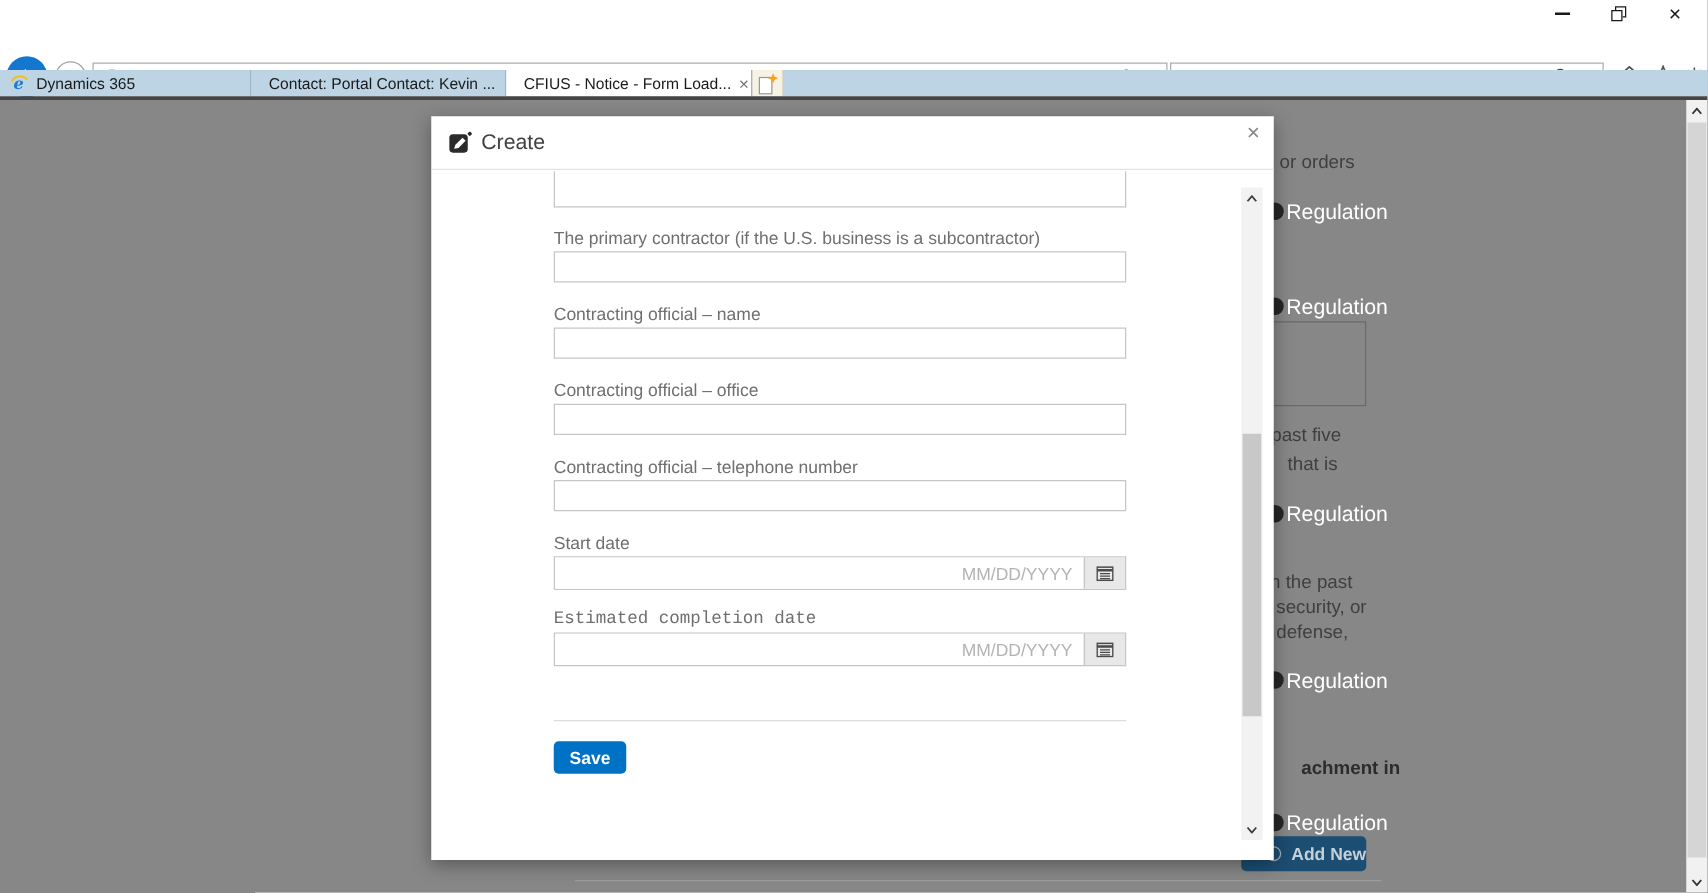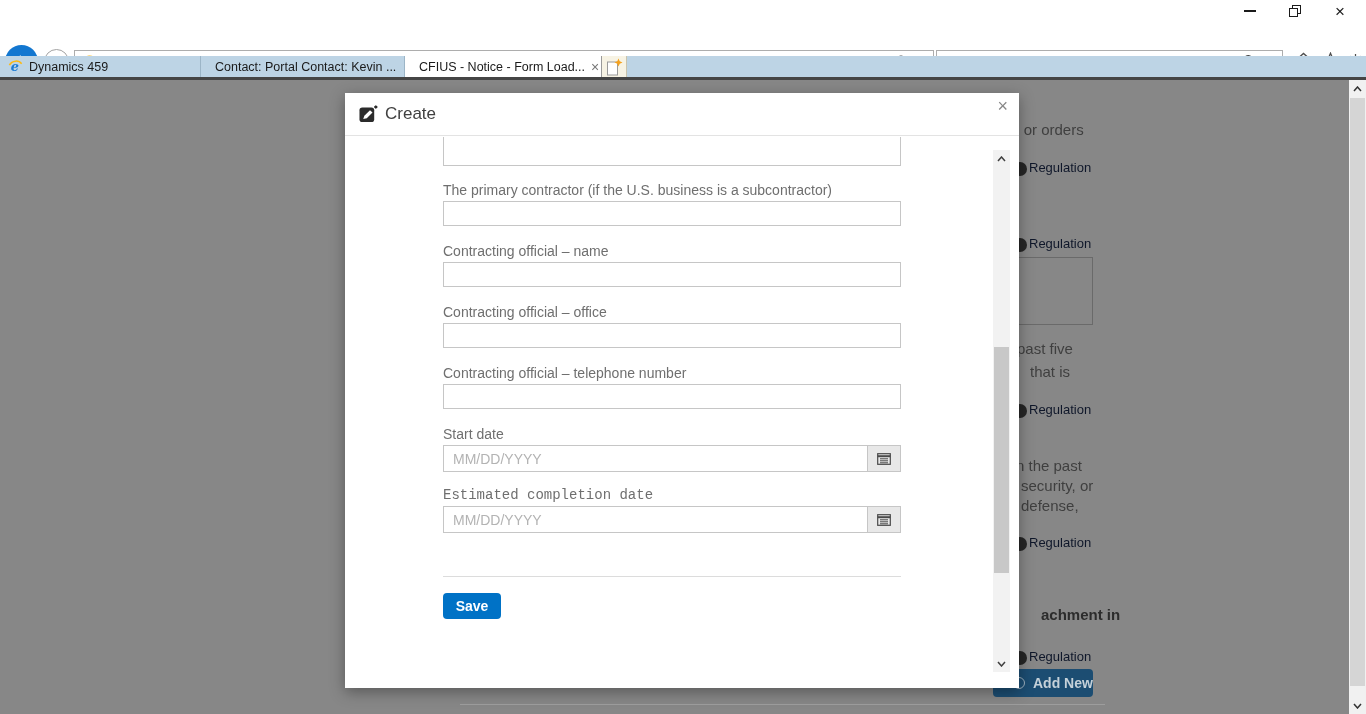--- a/index.html
+++ b/index.html
@@ -40,42 +40,42 @@
   .tab-close { margin-left:auto; color:#777; font-size:14px; line-height:1; }
   .newtab { width:25px; background:#f7f3e4; border-right:1px solid #c9c4ad; display:flex; align-items:center; justify-content:center; }
   .tab-filler { flex:1; background:#bdd4e5; }
   .chrome-strip { left:0; top:77px; width:1366px; height:3px; background:#454545; }
 
   
   .page { left:0; top:80px; width:1366px; height:634px; background:#878787; overflow:hidden; }
   .frag { position:absolute; font-size:15px; color:#3f3f3f; white-space:nowrap; }
   .frag-bold { font-weight:bold; color:#2c2c2c;margin-left:22px; }
   .reg-circle { position:absolute; width:14px; height:14px; border-radius:50%; background:#262626; }
-  .reg-link { position:absolute; font-size:13px; color:#0f172a; text-decoration:none; white-space:nowrap; }
+  .reg-link { position:absolute; font-size:17px; color:#ffffff; text-decoration:none; white-space:nowrap; }
   .bg-box { position:absolute; border:1px solid #6a6a6a; background:transparent; }
   .addnew-btn { position:absolute; left:993px; top:589px; width:100px; height:28px; background:#1c4d72; border-radius:4px; display:flex; align-items:center; }
   .addnew-ico { position:absolute; left:20px; top:8px; width:12px; height:12px; border:1.5px solid #9db0bf; border-radius:50%; }
   .addnew-label { position:absolute; left:40px; top:6px; font-size:14px; font-weight:bold; color:#c5d1d9; }
   .bg-hr { position:absolute; left:460px; top:624px; width:645px; height:1px; background:#9d9d9d; }
 
   
   .vscroll { position:absolute; background:#f1f1f1; }
   .scroll-arrow { position:absolute; left:0; width:17px; height:17px; display:flex; align-items:center; justify-content:center; }
   .scroll-thumb { position:absolute; left:1px; width:15px; }
 
   
   .modal { left:345px; top:93px; width:674px; height:595px; background:#fff; box-shadow:0 4px 14px rgba(0,0,0,0.35); z-index:5;padding-left:40px; }
   .modal-header { position:absolute; left:0; top:0; width:674px; height:43px; border-bottom:1px solid #e3e3e3; }
   .modal-title { position:absolute; left:40px; top:11px; font-size:17px; color:#404040; }
   .modal-close { position:absolute; right:11px; top:4px; font-size:18px; color:#888; line-height:1; cursor:default; }
   .fld-label { position:absolute; left:98px; font-size:14px; color:#6f6f6f; white-space:nowrap; }
   .fld-input { position:absolute; left:98px; width:458px; height:25px; border:1px solid #c6c6c6; font-size:14px; padding:0 8px; font-family:"Liberation Sans",sans-serif; outline:none; color:#333; background:#fff; }
   .cut-input { position:absolute; left:98px; top:44px; width:458px; height:29px; border:1px solid #c6c6c6; border-top:none; background:#fff; }
   .dategroup { position:absolute; left:98px; width:458px; height:27px; border:1px solid #c6c6c6; display:flex; background:#fff; }
-  .dategroup input { flex:1; border:none; outline:none; font-size:14px; padding:0 9px; font-family:"Liberation Sans",sans-serif; color:#333; }
+  .dategroup input { flex:1; border:none; outline:none; font-size:14px; padding:0 9px; font-family:"Liberation Sans",sans-serif; color:#333;text-align:right; }
   .dategroup input::placeholder { color:#b3b3b3; opacity:1; }
   .cal-btn { width:33px; height:100%; background:#e8e8e8; border-left:1px solid #c6c6c6; display:flex; align-items:center; justify-content:center; }
   .modal-divider { position:absolute; left:98px; top:483px; width:458px; height:1px; background:#dcdcdc; }
   .save-btn { position:absolute; left:98px; top:500px; width:58px; height:26px; border:none; border-radius:4px; color:#fff; font-weight:bold; font-size:14px; font-family:"Liberation Sans",sans-serif; cursor:pointer; }
 </style>
 </head>
 <body>
 
 <div class="abs titlebar">
   <div class="abs winbtn" style="left:1233px;">
@@ -152,21 +152,21 @@
     </svg>
   </div>
 </div>
 
 <div class="abs tabbar">
   <div class="tab tab-inactive">
     <svg width="15" height="15" viewBox="0 0 22 22">
         <text x="4" y="18" font-size="19" font-style="italic" font-weight="bold" fill="#1c7bd4" font-family="DejaVu Serif">e</text>
         <path d="M2 9 C 6 1.5, 16 1.5, 20 7" stroke="#fdb913" stroke-width="2.2" fill="none"></path>
       </svg>
-    <span>Dynamics 459</span>
+    <span>Dynamics 365</span>
   </div>
   <div class="tab tab-inactive" style="width:204px;">
     <svg width="15" height="15" viewBox="0 0 22 22">
         <text x="4" y="18" font-size="19" font-style="italic" font-weight="bold" fill="#1c7bd4" font-family="DejaVu Serif">e</text>
         <path d="M2 9 C 6 1.5, 16 1.5, 20 7" stroke="#fdb913" stroke-width="2.2" fill="none"></path>
       </svg>
     <span>Contact: Portal Contact: Kevin ...</span>
   </div>
   <div class="tab tab-active">
     <svg width="15" height="15" viewBox="0 0 22 22">

